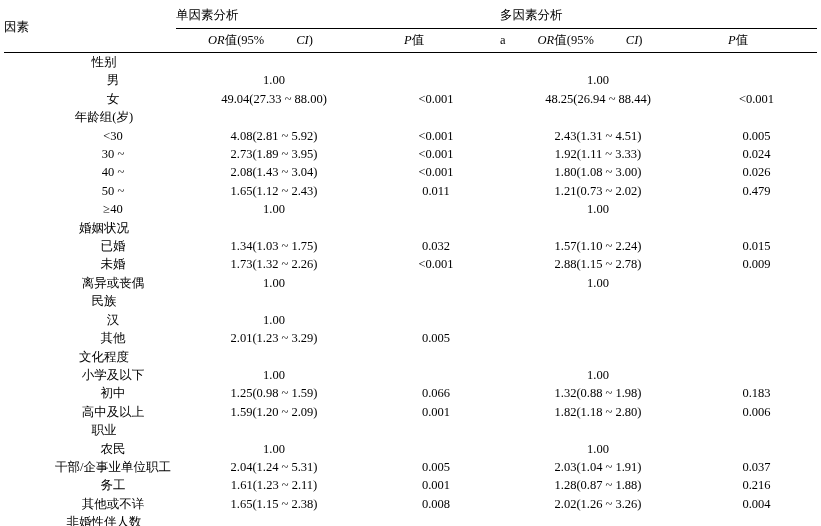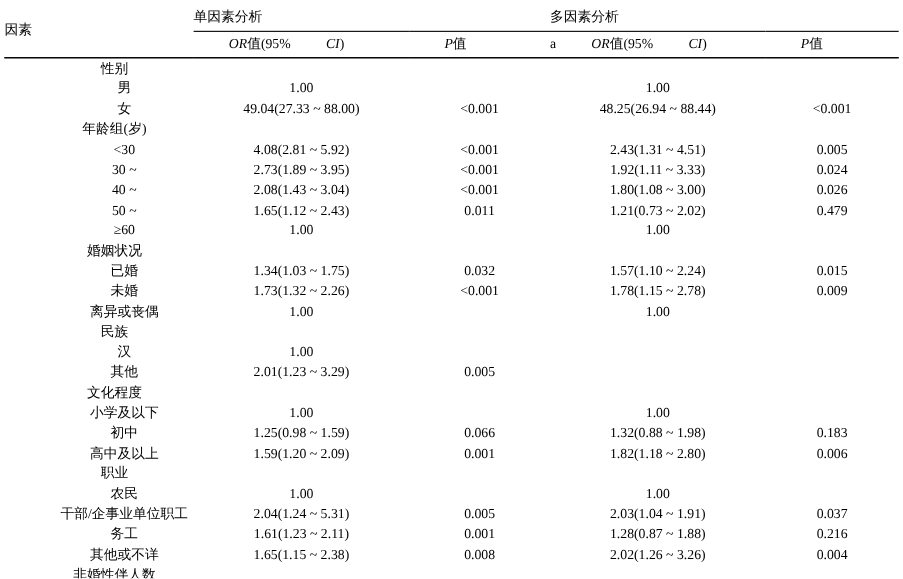--- a/index.html
+++ b/index.html
@@ -158,21 +158,21 @@
           <td class="val">0.026</td>
         </tr>
         <tr>
           <td class="lbl sub">50 ~</td>
           <td class="val">1.65(1.12 ~ 2.43)</td>
           <td class="val">0.011</td>
           <td class="val">1.21(0.73 ~ 2.02)</td>
           <td class="val">0.479</td>
         </tr>
         <tr>
-          <td class="lbl sub">≥60</td>
+          <td class="lbl sub">≥40</td>
           <td class="val">1.00</td>
           <td class="val"></td>
           <td class="val">1.00</td>
           <td class="val"></td>
         </tr>
         <tr>
           <td class="lbl grouphead">婚姻状况</td>
           <td class="val"></td>
           <td class="val"></td>
           <td class="val"></td>
@@ -182,21 +182,21 @@
           <td class="lbl sub">已婚</td>
           <td class="val">1.34(1.03 ~ 1.75)</td>
           <td class="val">0.032</td>
           <td class="val">1.57(1.10 ~ 2.24)</td>
           <td class="val">0.015</td>
         </tr>
         <tr>
           <td class="lbl sub">未婚</td>
           <td class="val">1.73(1.32 ~ 2.26)</td>
           <td class="val">&lt;0.001</td>
-          <td class="val">1.78(1.15 ~ 2.78)</td>
+          <td class="val">2.88(1.15 ~ 2.78)</td>
           <td class="val">0.009</td>
         </tr>
         <tr>
           <td class="lbl sub">离异或丧偶</td>
           <td class="val">1.00</td>
           <td class="val"></td>
           <td class="val">1.00</td>
           <td class="val"></td>
         </tr>
         <tr>

